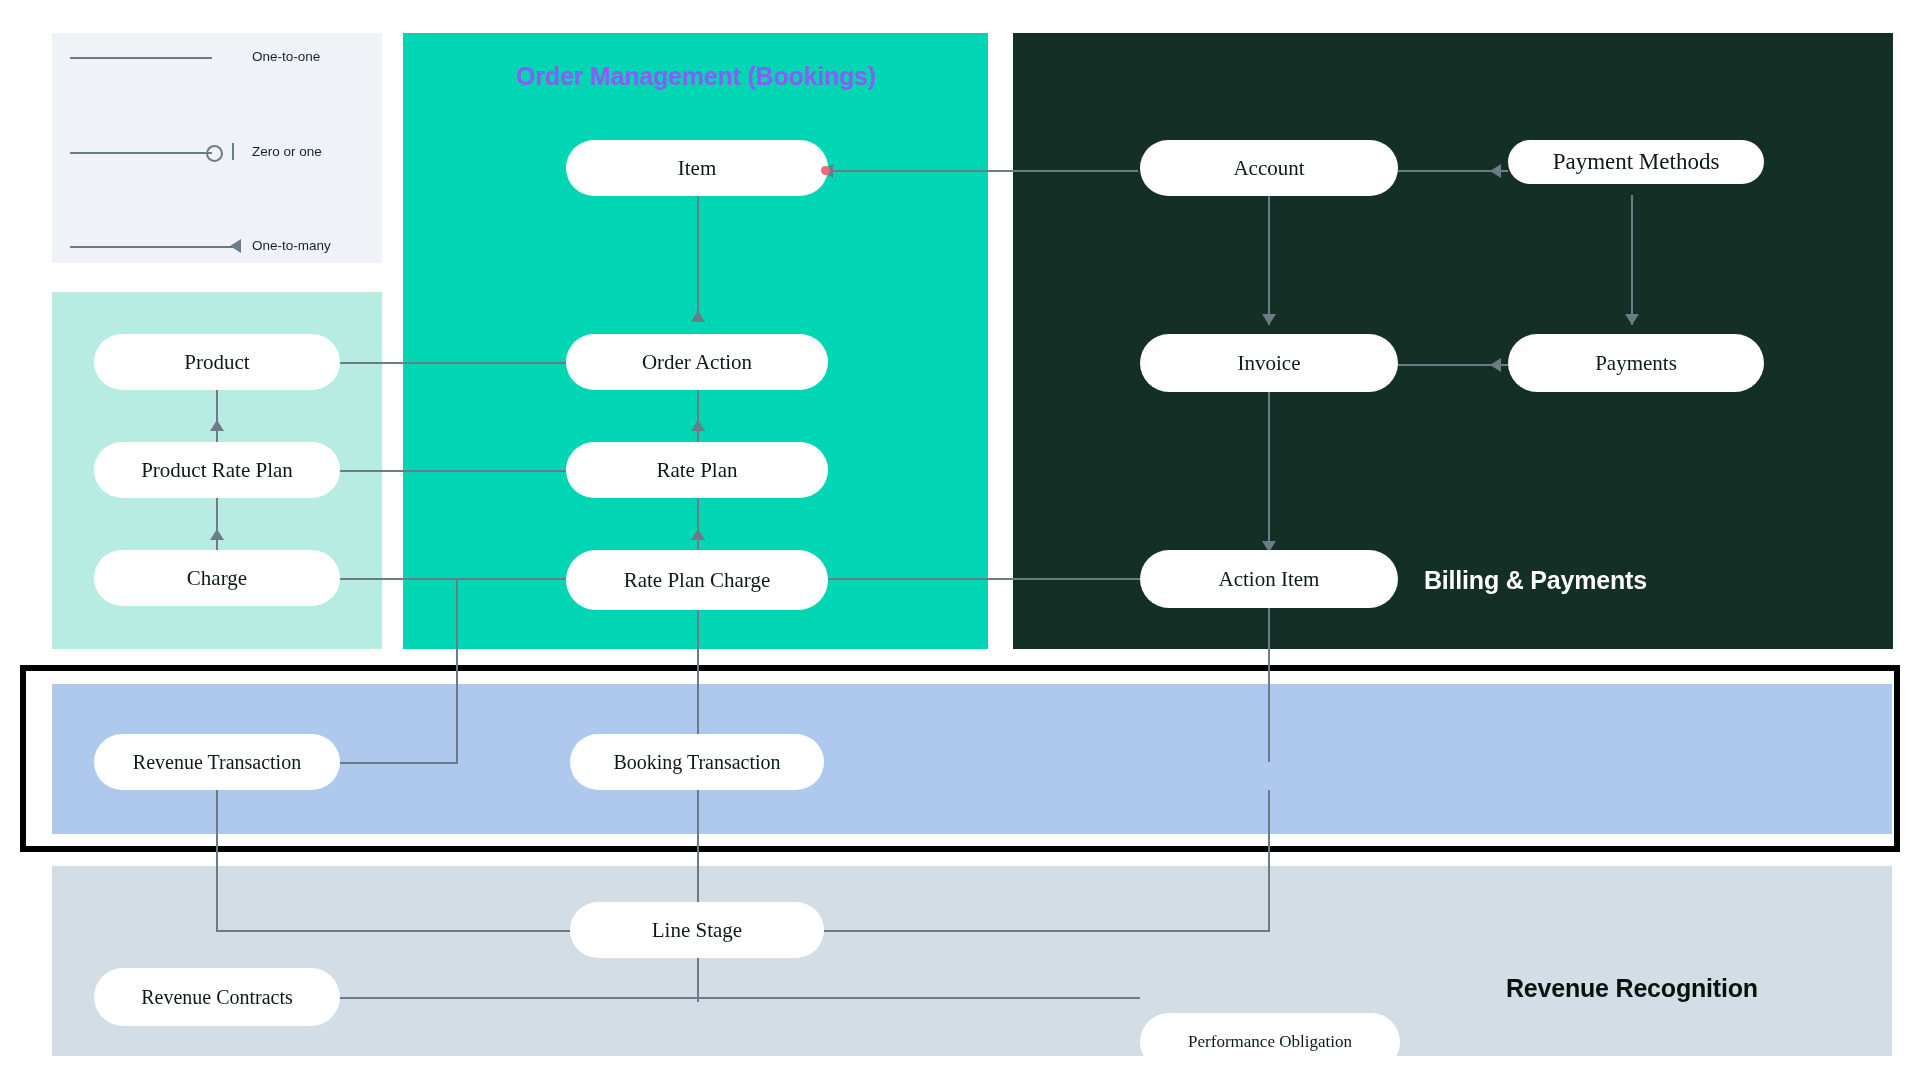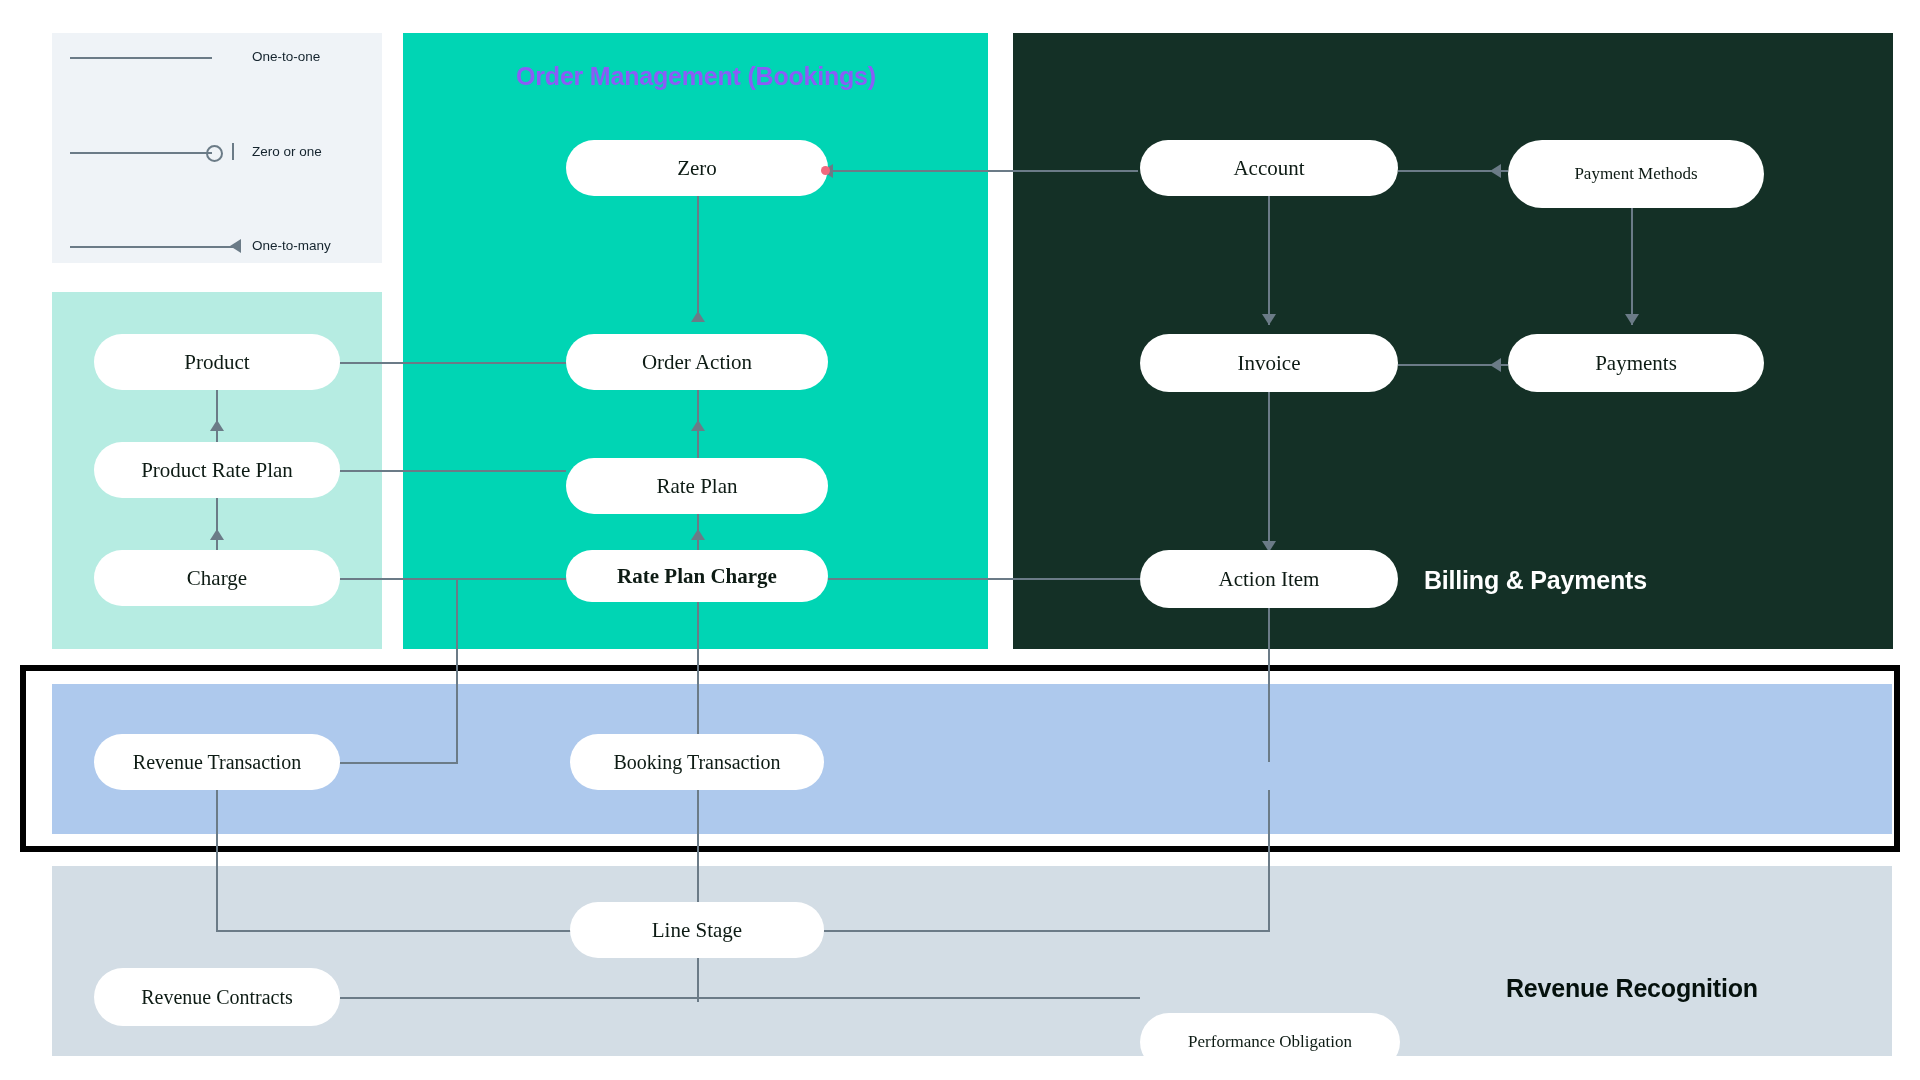--- a/index.html
+++ b/index.html
@@ -213,37 +213,37 @@
   <div class="ln h" style="left:216px;top:930px;width:355px;"></div>
 
   <div class="ln v" style="left:1268px;top:790px;height:141px;"></div>
   <div class="ln h" style="left:824px;top:930px;width:446px;"></div>
 
   <div class="ln v" style="left:697px;top:790px;height:122px;"></div>
   <div class="ln v" style="left:697px;top:950px;height:52px;"></div>
 
   <div class="ln h" style="left:340px;top:997px;width:800px;"></div>
 
-  <div class="node" style="left:566px;top:140px;width:262px;height:56px;font-size:21px;">Zero</div>
+  <div class="node" style="left:566px;top:140px;width:262px;height:56px;font-size:21px;">Item</div>
 
   <div class="node" style="left:566px;top:334px;width:262px;height:56px;font-size:21px;">Order Action</div>
 
-  <div class="node" style="left:566px;top:442px;width:262px;height:56px;font-size:21px;margin-top:16px;">Rate Plan</div>
-
-  <div class="node" style="left:566px;top:550px;width:262px;height:52px;font-size:21px;font-weight:bold;">Rate Plan Charge</div>
+  <div class="node" style="left:566px;top:442px;width:262px;height:56px;font-size:21px;">Rate Plan</div>
+
+  <div class="node" style="left:566px;top:550px;width:262px;height:60px;font-size:21px;">Rate Plan Charge</div>
 
   <div class="node" style="left:94px;top:334px;width:246px;height:56px;font-size:21px;">Product</div>
 
   <div class="node" style="left:94px;top:442px;width:246px;height:56px;font-size:21px;">Product Rate Plan</div>
 
   <div class="node" style="left:94px;top:550px;width:246px;height:56px;font-size:21px;">Charge</div>
 
   <div class="node" style="left:1140px;top:140px;width:258px;height:56px;font-size:21px;">Account</div>
 
-  <div class="node" style="left:1508px;top:140px;width:256px;height:68px;font-size:17px;">Payment Methods</div>
+  <div class="node" style="left:1508px;top:140px;width:256px;height:44px;font-size:23px;">Payment Methods</div>
 
   <div class="node" style="left:1140px;top:334px;width:258px;height:58px;font-size:21px;">Invoice</div>
 
   <div class="node" style="left:1508px;top:334px;width:256px;height:58px;font-size:21px;">Payments</div>
 
   <div class="node" style="left:1140px;top:550px;width:258px;height:58px;font-size:21px;">Action Item</div>
 
   <div class="node" style="left:94px;top:734px;width:246px;height:56px;font-size:20px;">Revenue Transaction</div>
 
   <div class="node" style="left:570px;top:734px;width:254px;height:56px;font-size:20px;">Booking Transaction</div>

